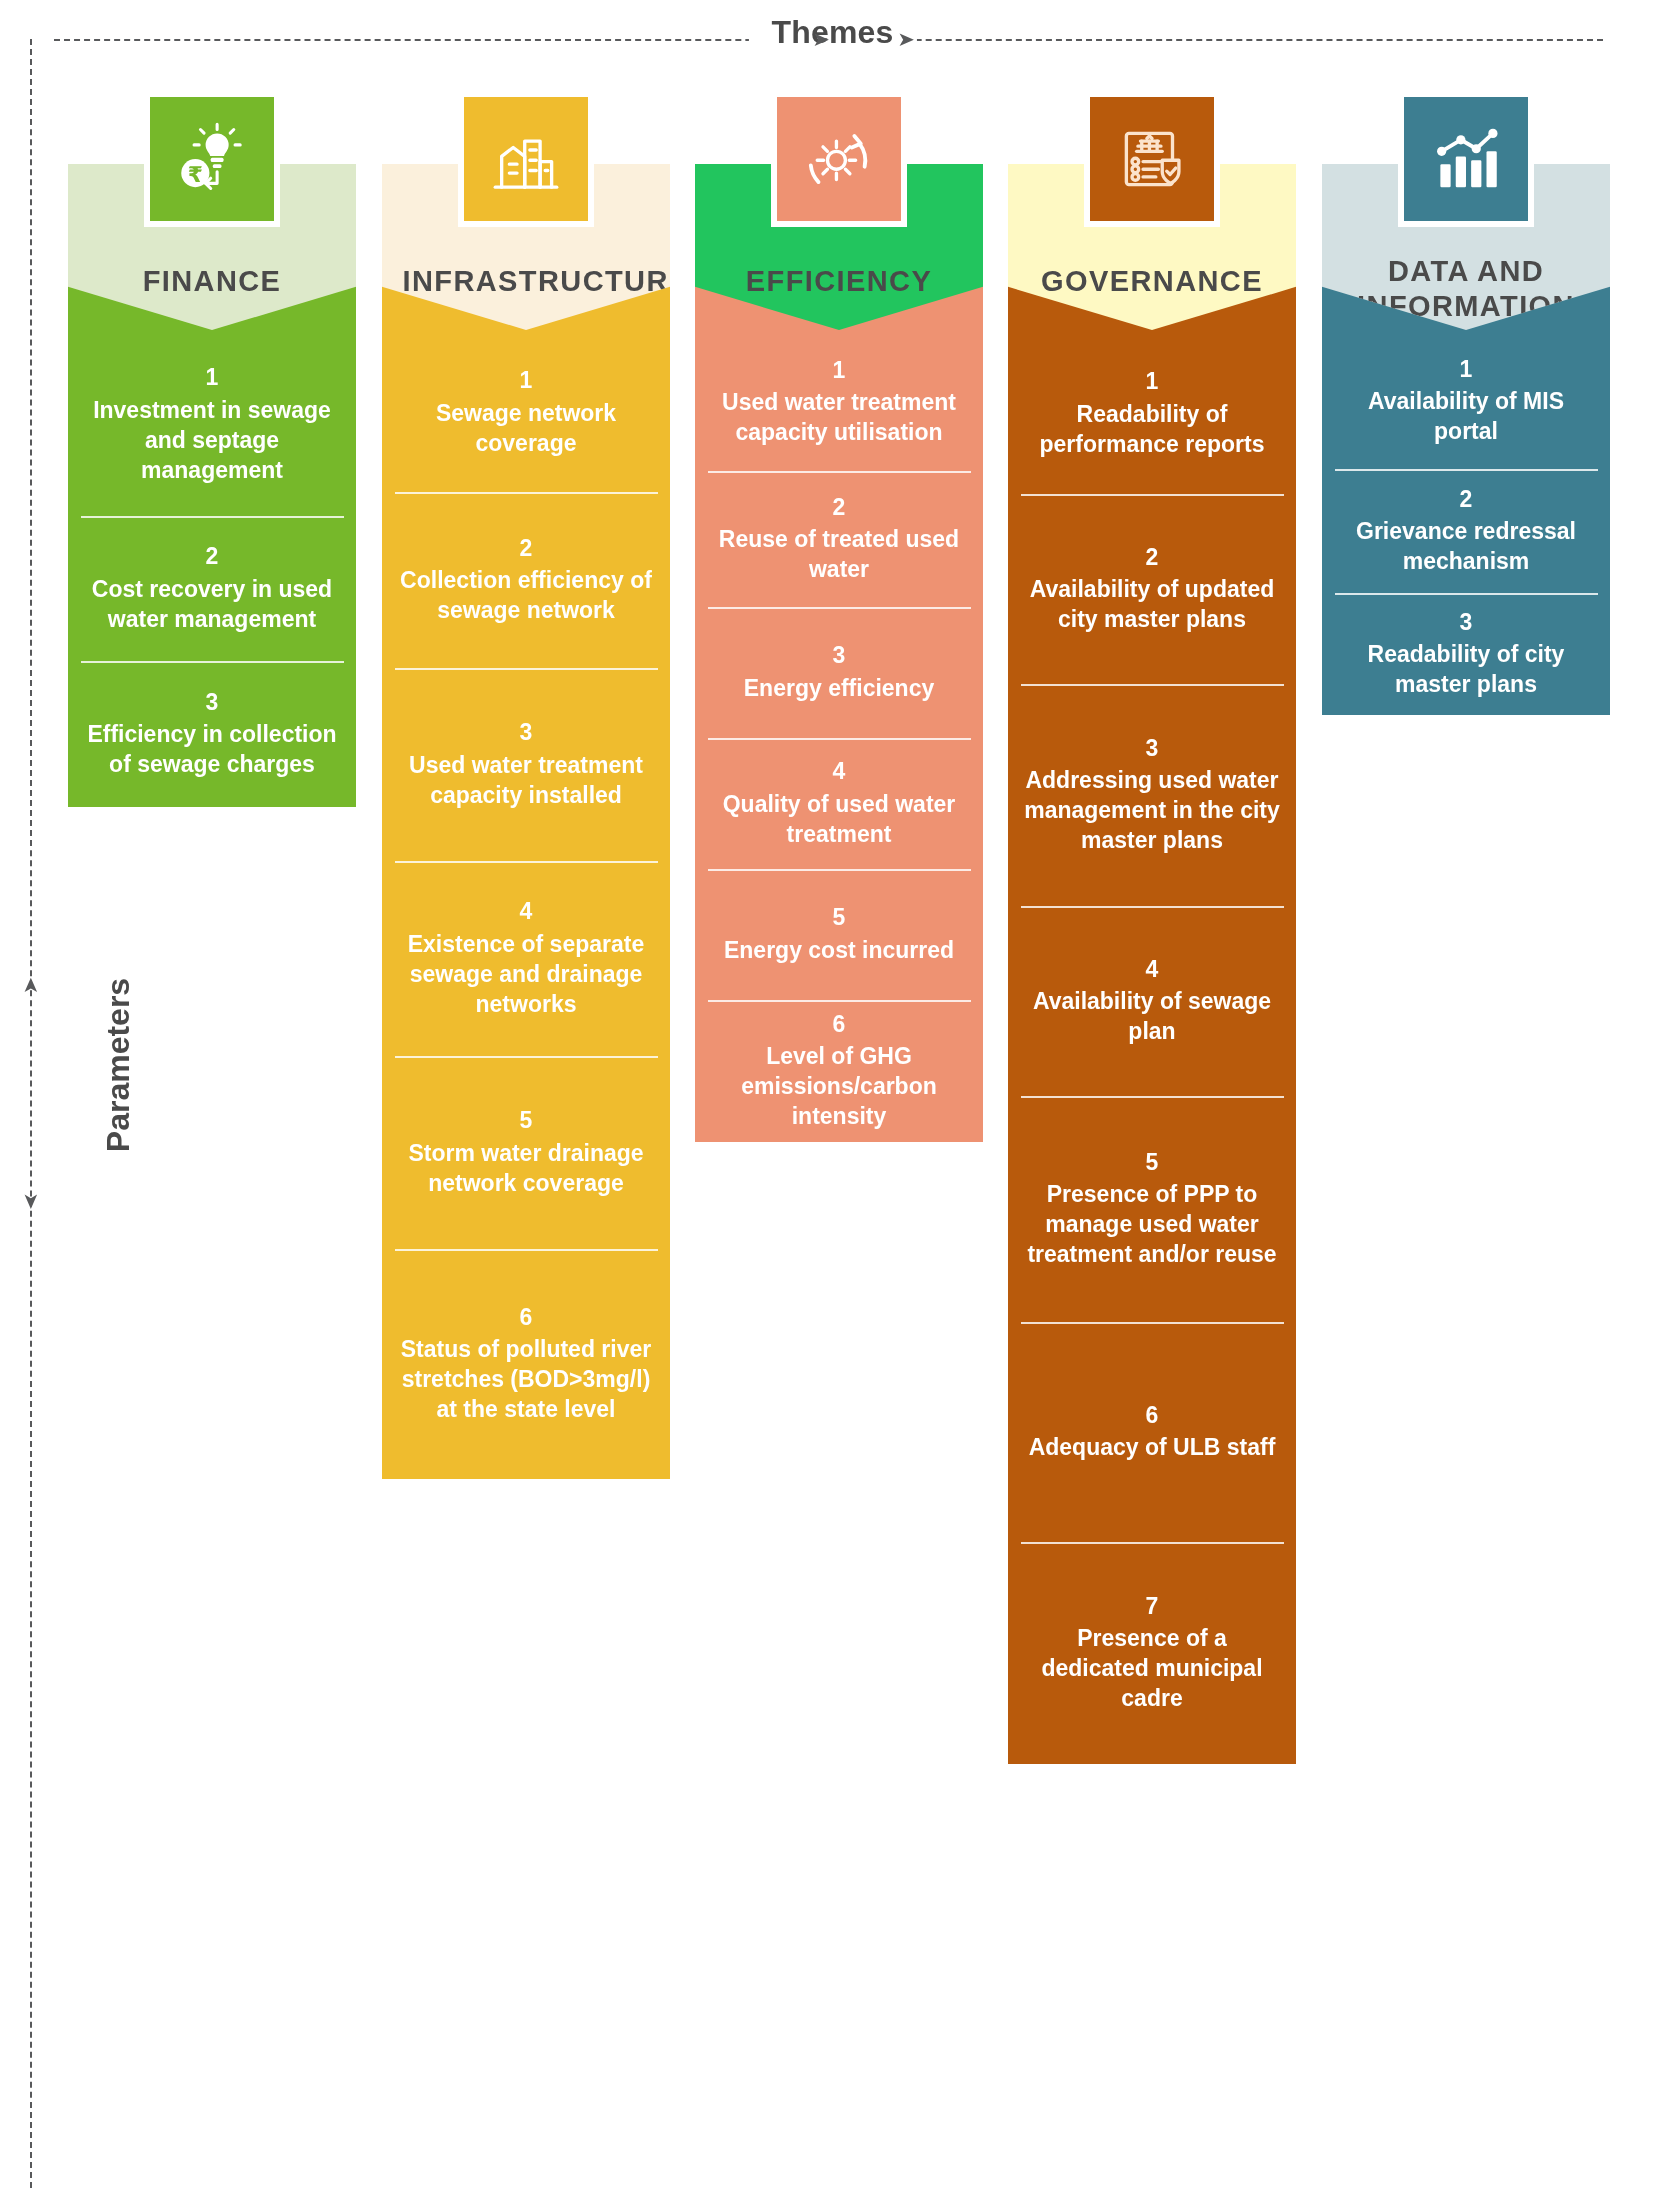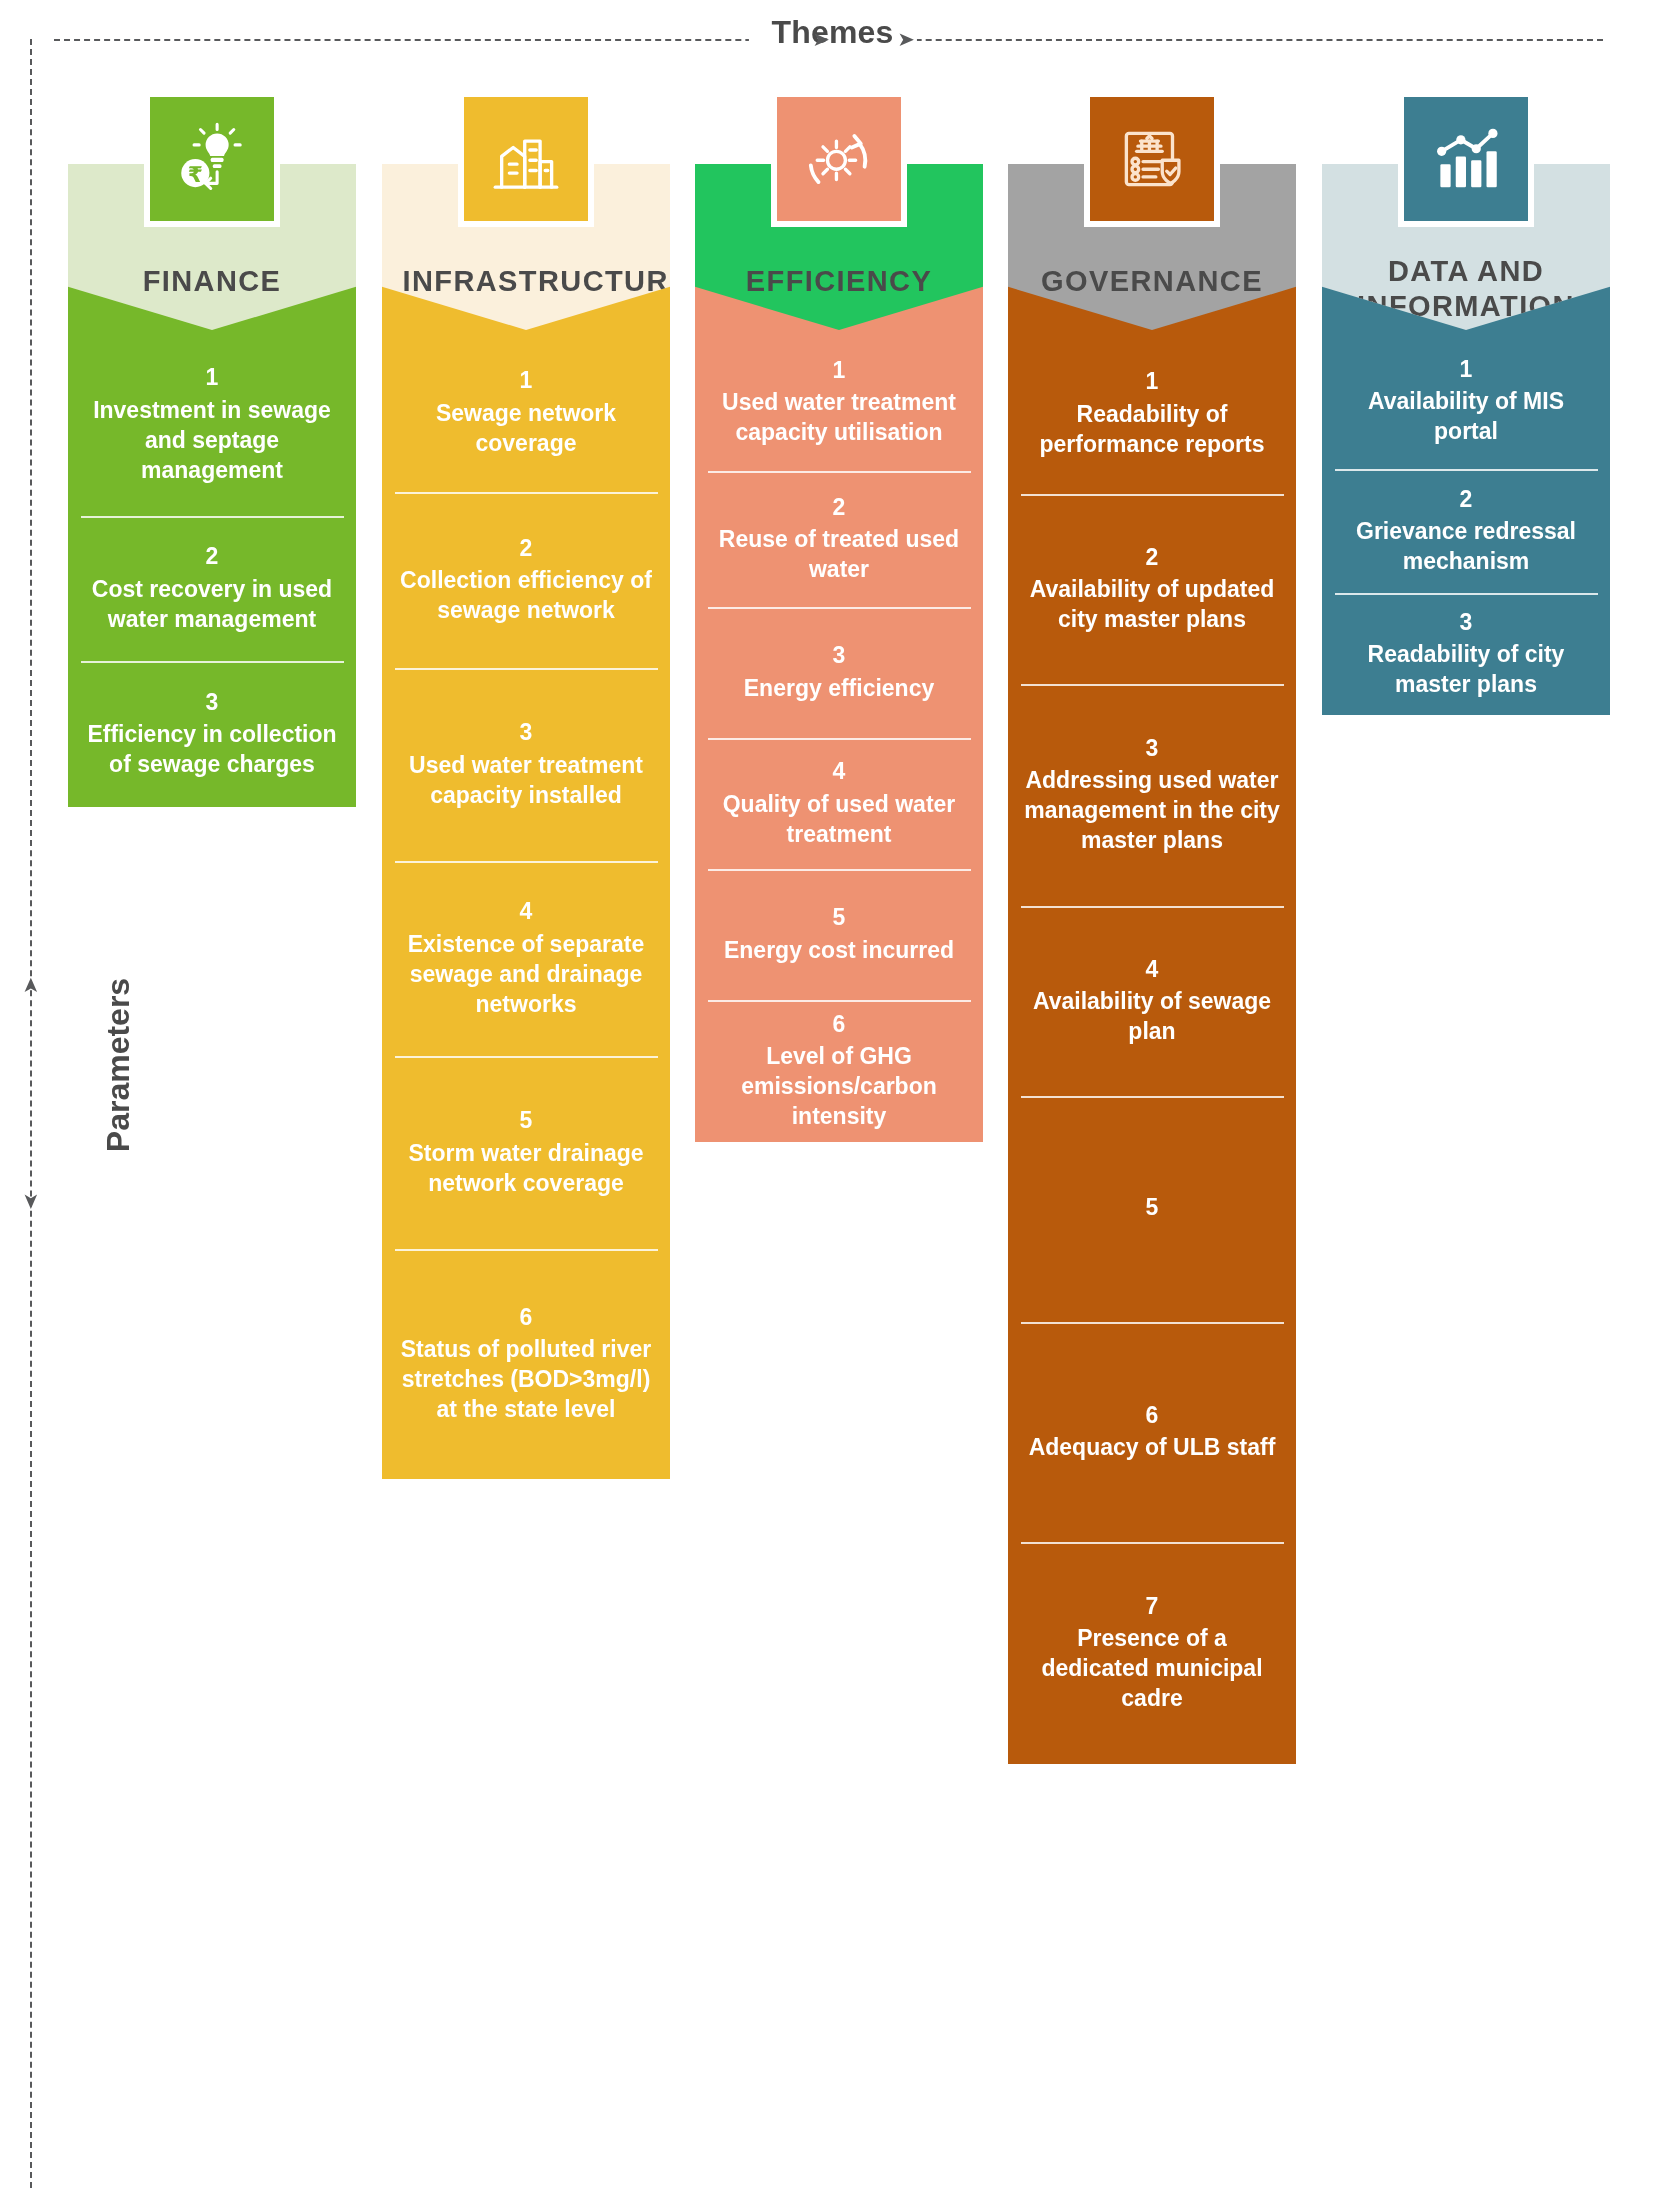--- a/index.html
+++ b/index.html
@@ -96,21 +96,21 @@
 
   .c-infra     .icon-tile { background:#EFBC2E; }
   .c-infra     .head      { background:#FBF0DC;padding-left:40px; }
   .c-infra     .body      { background:#EFBC2E; }
 
   .c-efficiency .icon-tile { background:#EE9272; }
   .c-efficiency .head      { background:#22c55e; }
   .c-efficiency .body      { background:#EE9272; }
 
   .c-governance .icon-tile { background:#B85A0C; }
-  .c-governance .head      { background:#a3a3a3; }
+  .c-governance .head      { background:#fef9c3; }
   .c-governance .body      { background:#B85A0C; }
 
   .c-data      .icon-tile { background:#3D7E91; }
   .c-data      .head      { background:#D3E0E2; }
   .c-data      .body      { background:#3D7E91; }
 </style>
 </head>
 <body>
 
 <div id="canvas">
@@ -271,20 +271,21 @@
         <div class="item" style="height:222px;">
           <span class="item-num">3</span>
           <span class="item-text">Addressing used water management in the city master plans</span>
         </div>
         <div class="item" style="height:190px;">
           <span class="item-num">4</span>
           <span class="item-text">Availability of sewage plan</span>
         </div>
         <div class="item" style="height:226px;">
           <span class="item-num">5</span>
+          <span class="item-text">Presence of PPP to manage used water treatment and/or reuse</span>
         </div>
         <div class="item" style="height:220px;">
           <span class="item-num">6</span>
           <span class="item-text">Adequacy of ULB staff</span>
         </div>
         <div class="item" style="height:222px;">
           <span class="item-num">7</span>
           <span class="item-text">Presence of a dedicated municipal cadre</span>
         </div>
       </div>

